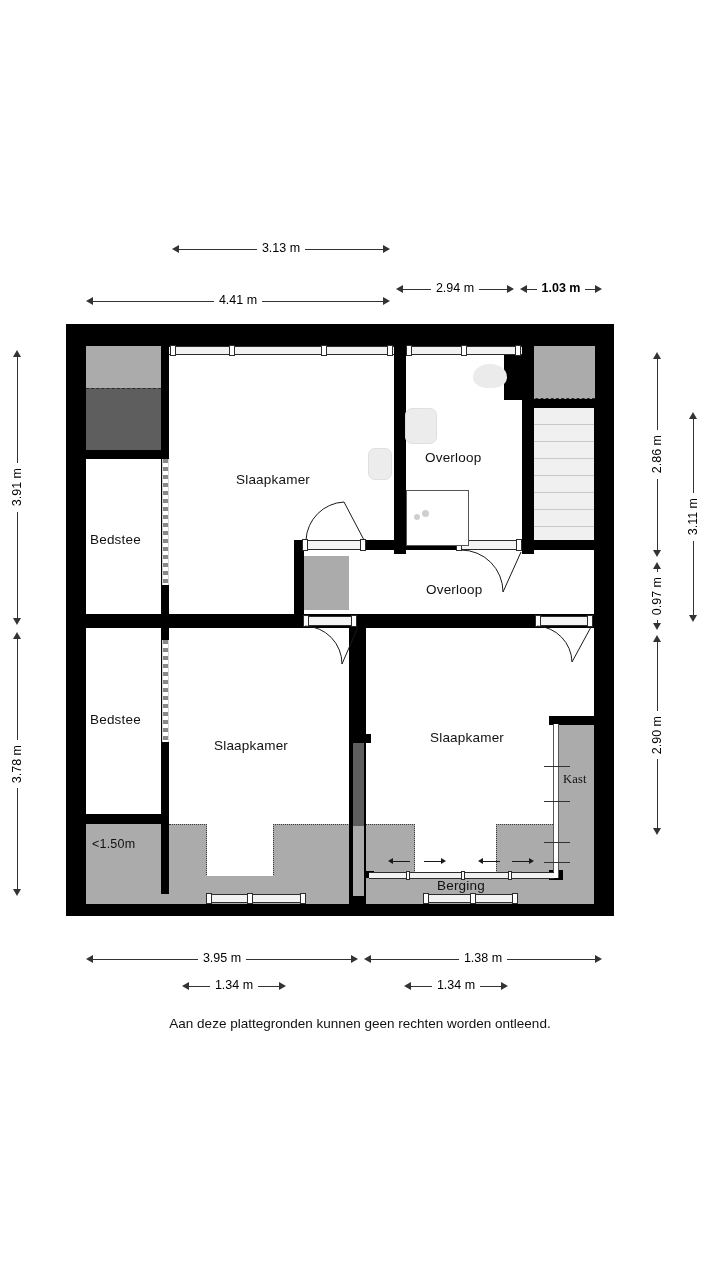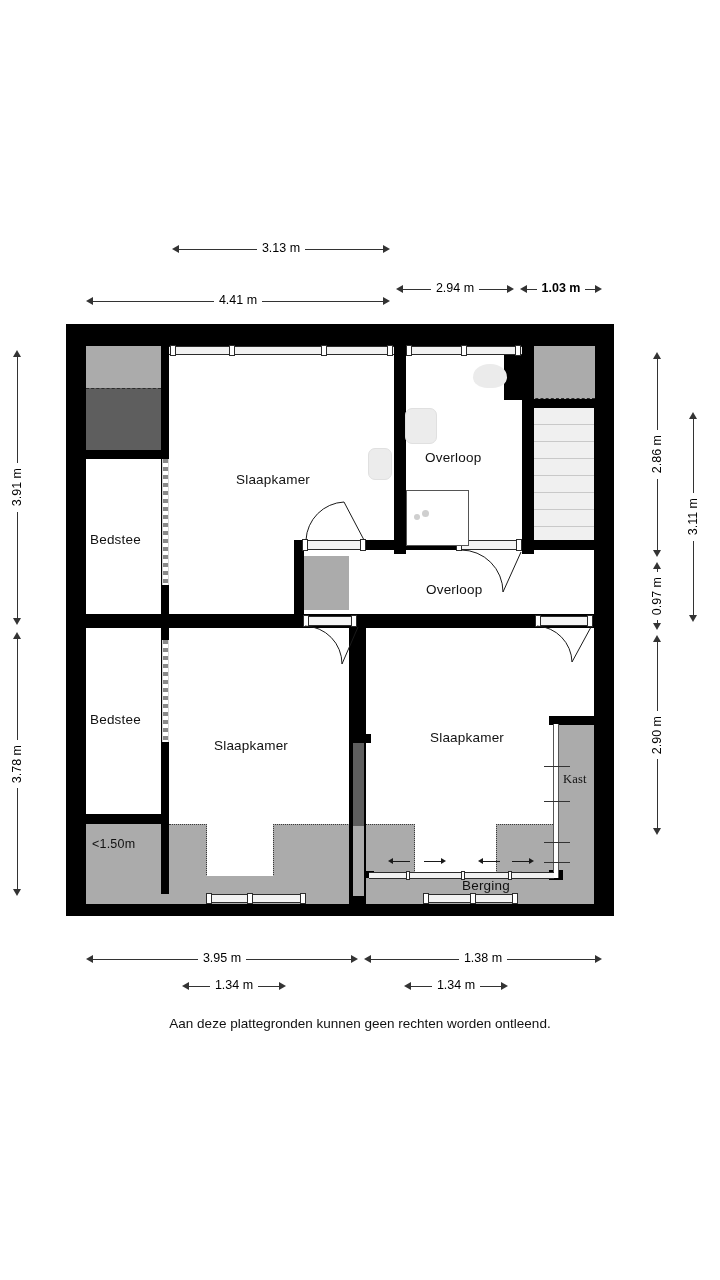--- a/index.html
+++ b/index.html
@@ -364,21 +364,21 @@
   <div class="rlabel" style="left:24px;top:388px;">Bedstee</div>
 
   <div class="rlabel" style="left:360px;top:258px;">Overloop</div>
 
   <div class="rlabel" style="left:148px;top:414px;">Slaapkamer</div>
 
   <div class="rlabel" style="left:364px;top:406px;">Slaapkamer</div>
 
   <div class="rlabel small" style="left:497px;top:448px;font-family:Liberation Serif, serif;">Kast</div>
 
-  <div class="rlabel" style="left:371px;top:554px;margin-left:25px;">Berging</div>
+  <div class="rlabel" style="left:371px;top:554px;">Berging</div>
 
   <div class="rlabel small" style="left:26px;top:513px;">&lt;1.50m</div>
 </div>
 
 <div class="dimh" style="left:86px;top:952px;width:272px;">
   <div class="ar-l"></div>
   <div class="ln"></div>
   <div class="tx">3.95 m</div>
   <div class="ln"></div>
   <div class="ar-r"></div>

